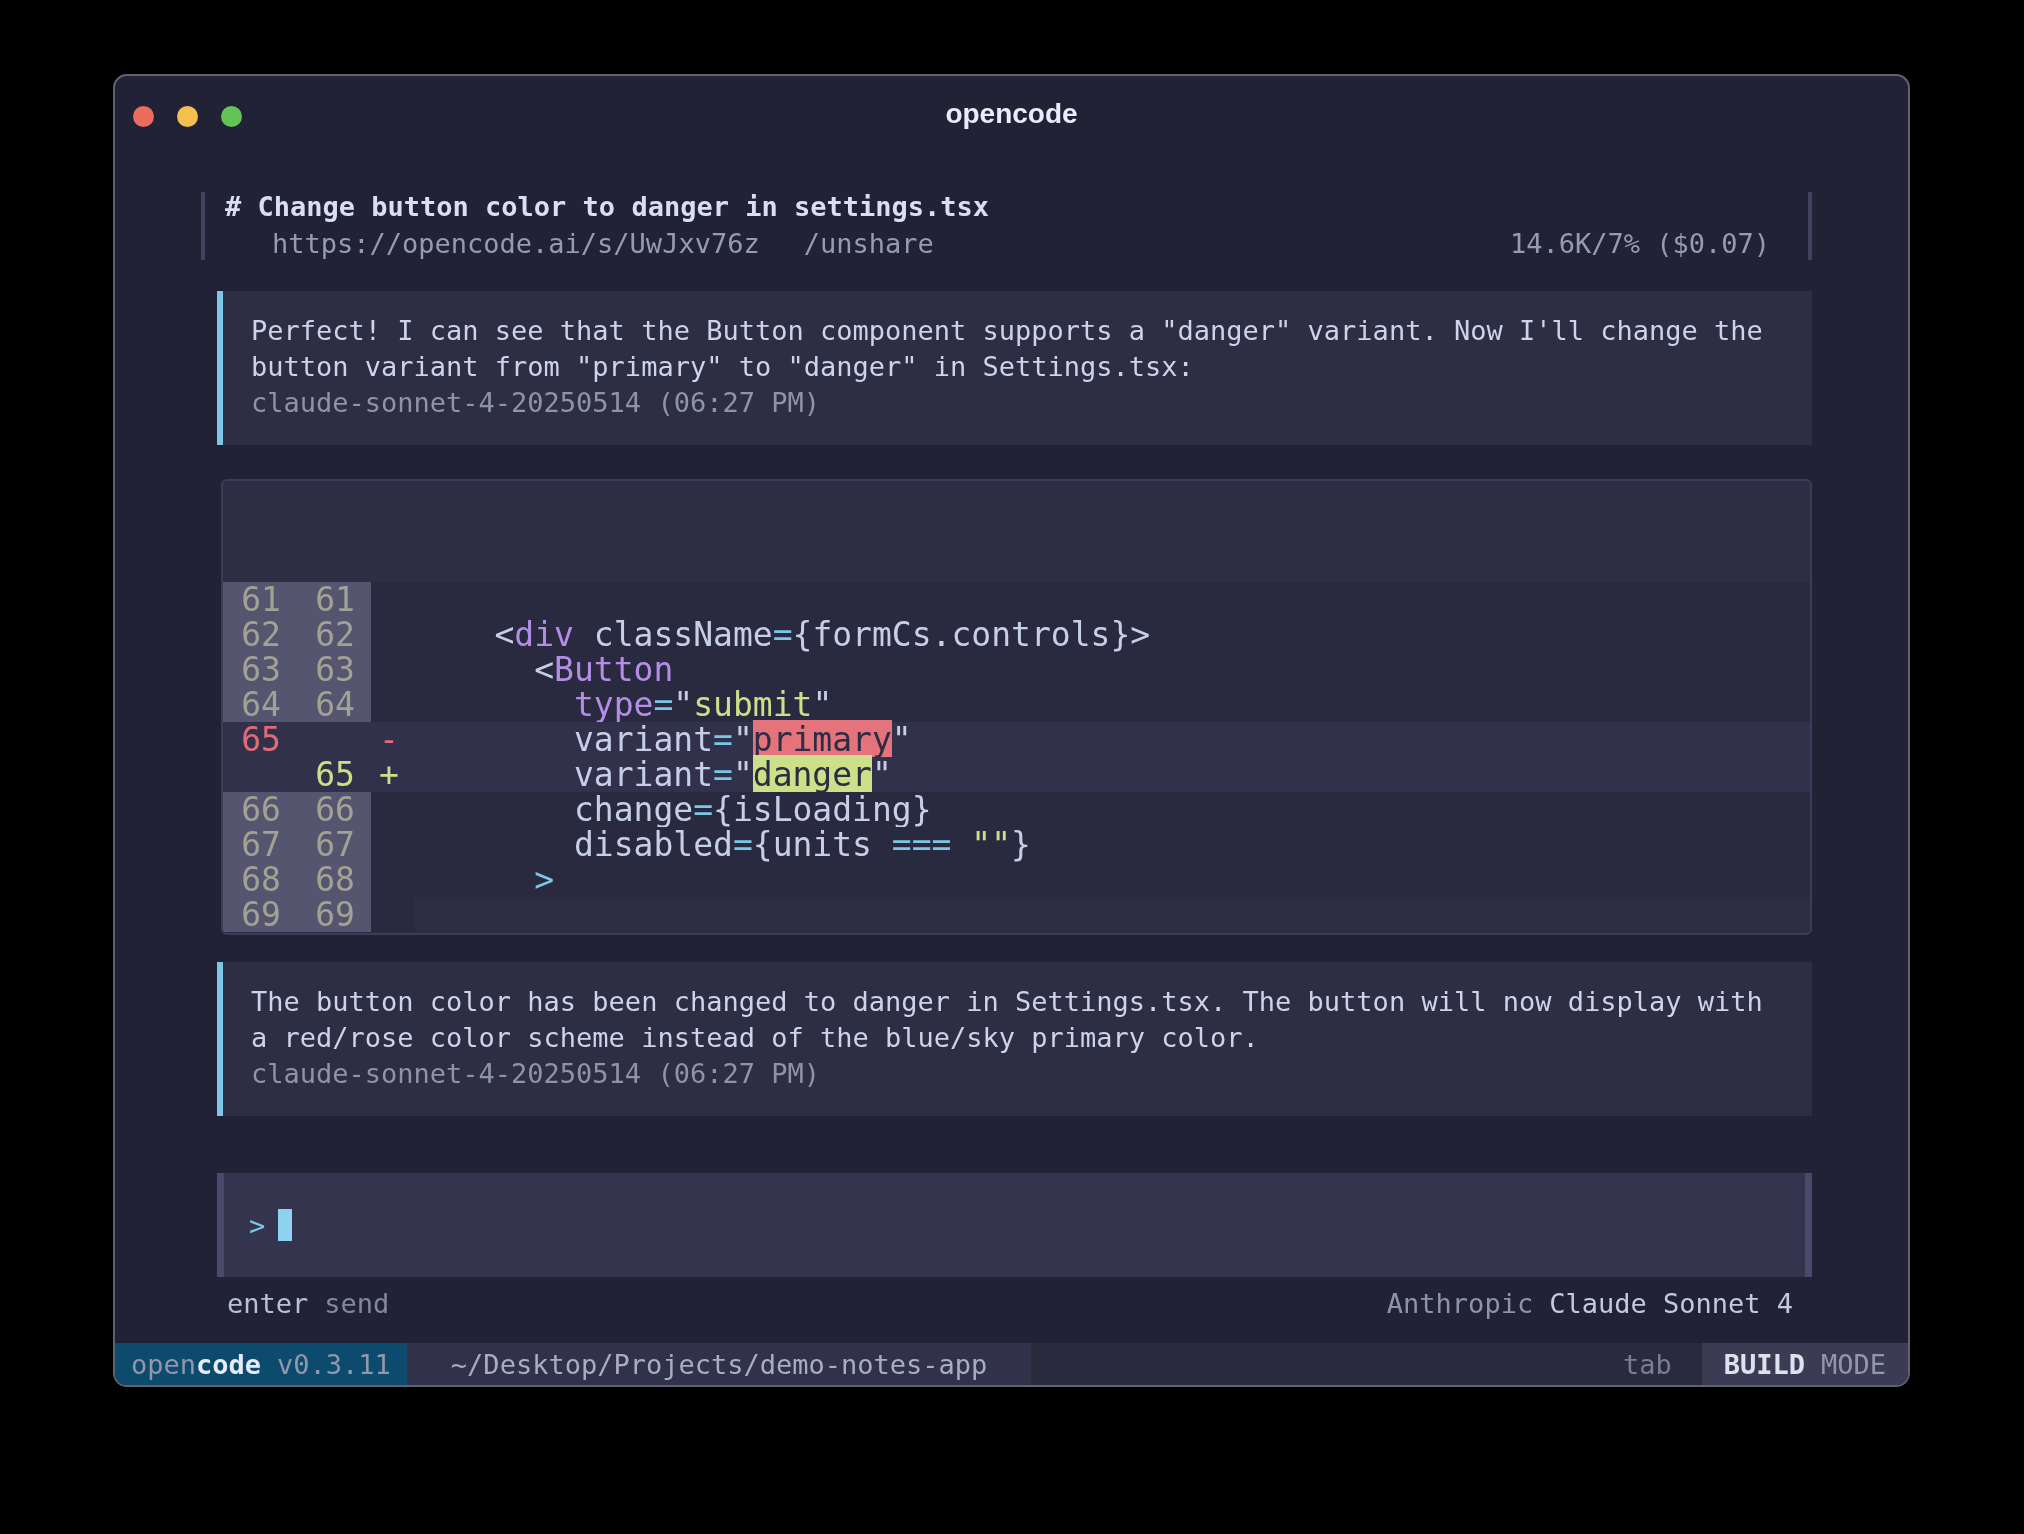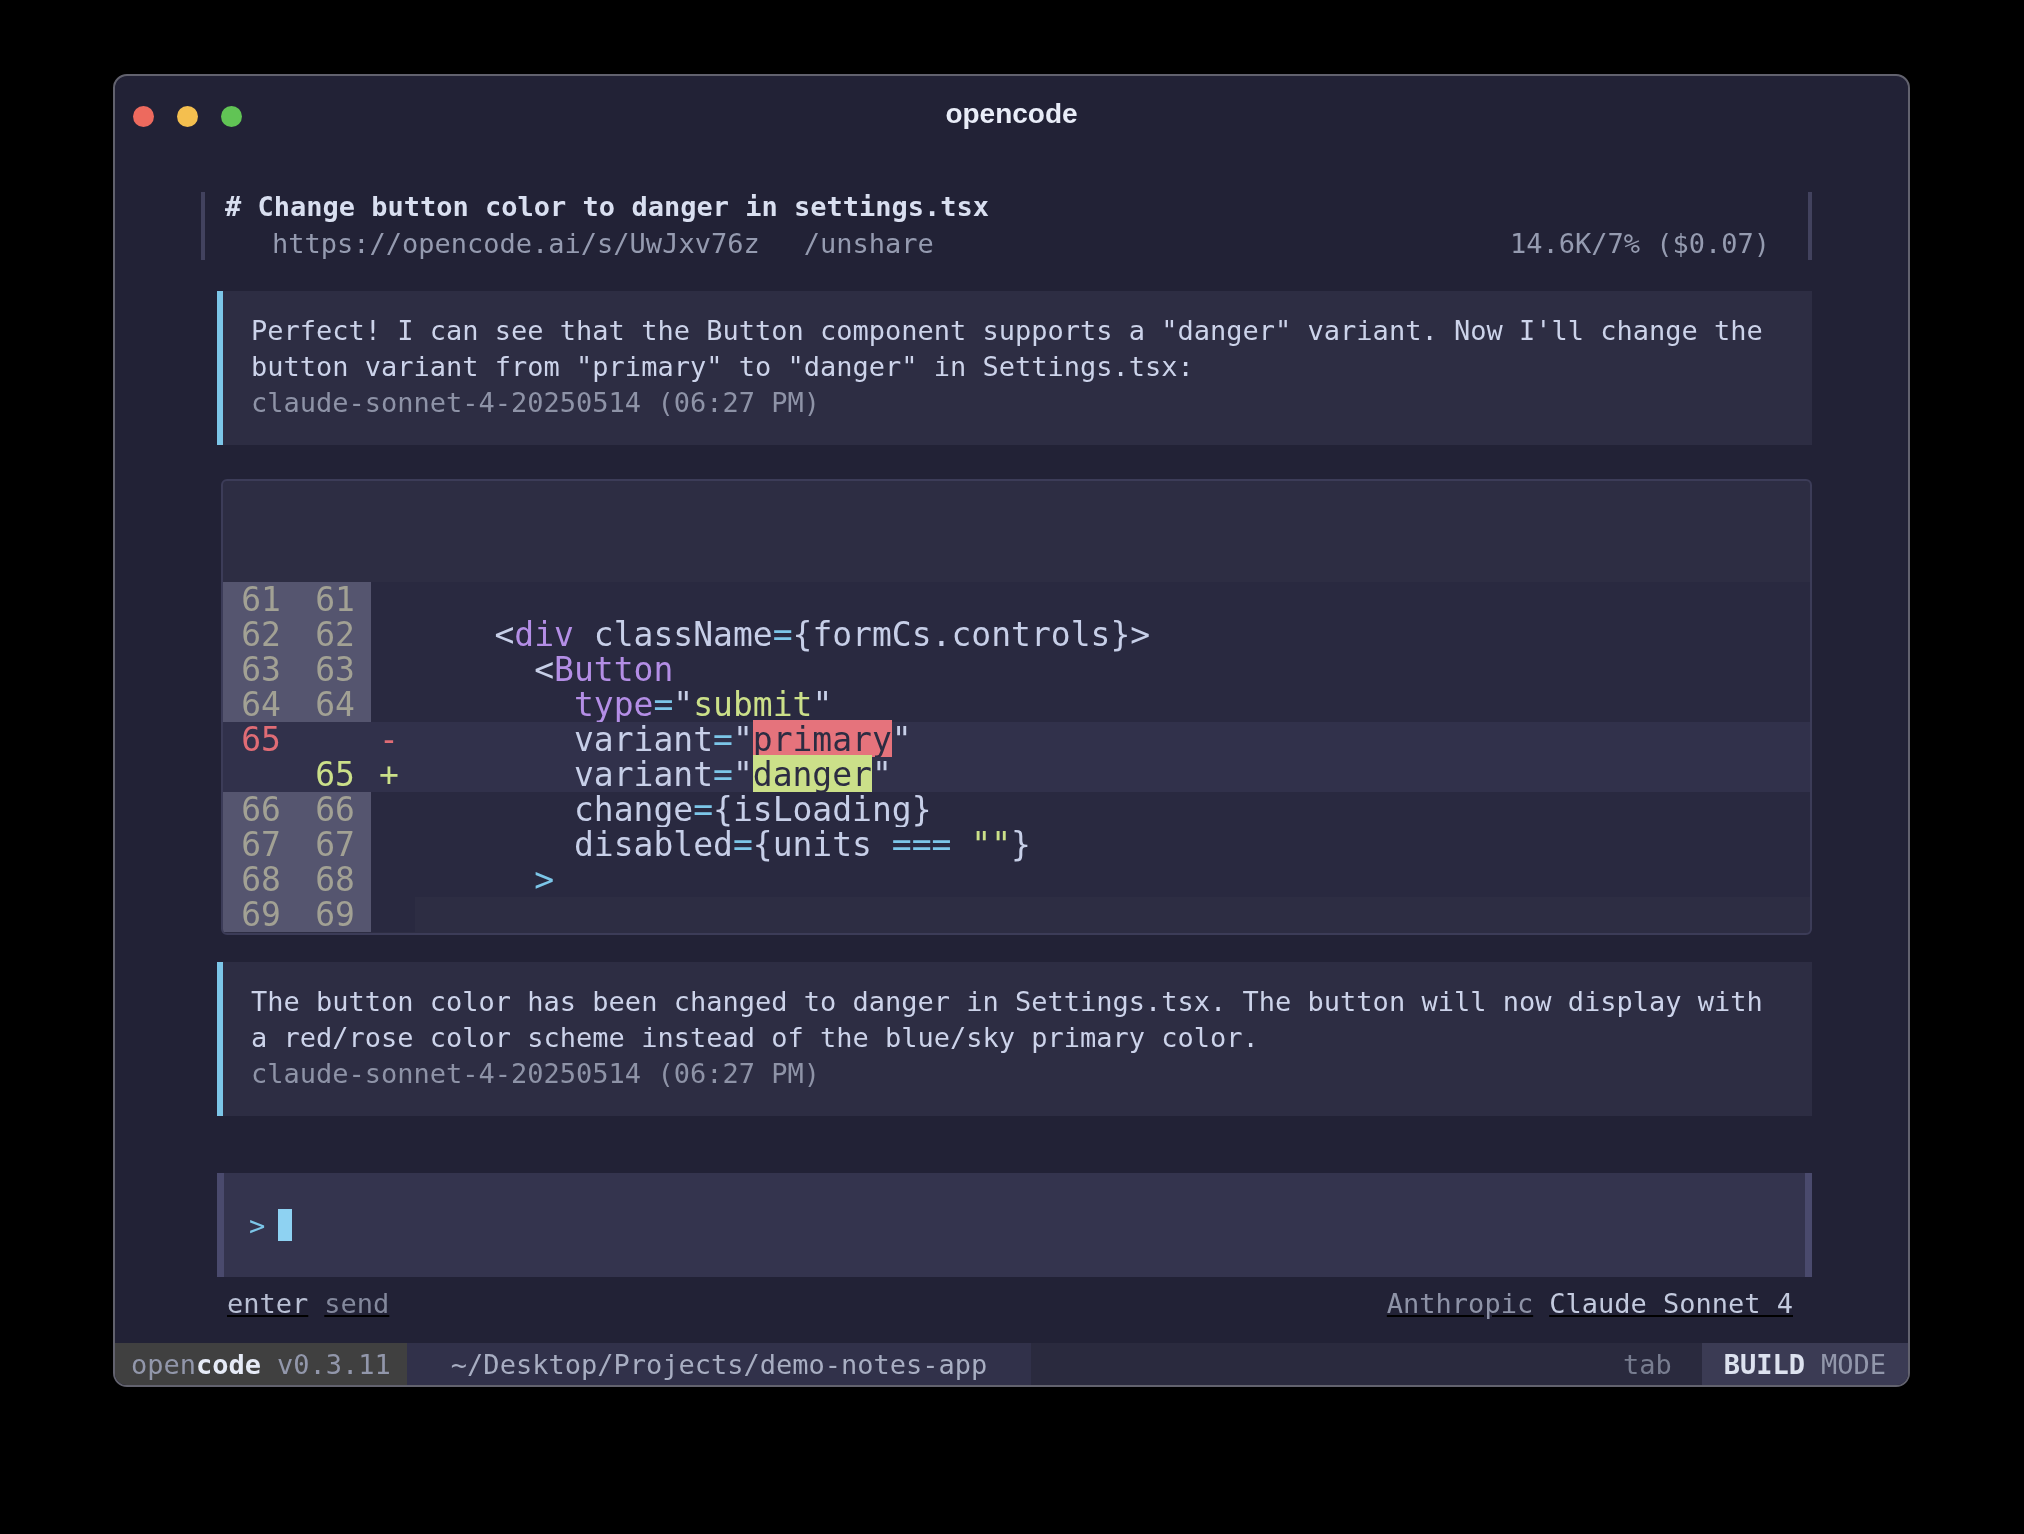--- a/index.html
+++ b/index.html
@@ -65,32 +65,32 @@
 
   
   .input { position:absolute; top:1097px; left:102px; width:1595px; height:104px;
            background:#34344e; border-left:7px solid #4a4a6d; border-right:7px solid #4a4a6d;
            display:flex; align-items:center; padding-left:25px; }
   .prompt { font-size:27px; color:#7cc6e8; }
   .cursor { display:inline-block; width:14px; height:32px; background:#8ed2f2;
             margin-left:13px; vertical-align:middle; }
 
   .hints { position:absolute; top:1212px; left:112px; right:115px; display:flex;
-           align-items:center; font-size:27px;text-decoration:underline; }
+           align-items:center; font-size:27px; }
   .hint-key { color:#b9c0d4; }
   .hint-action { color:#83889c; margin-left:16px; }
   .hints-spacer { flex:1; }
   .model-provider { color:#8e93a7; }
   .model-name { color:#c3cade; margin-left:16px; }
 
   
   .statusbar { position:absolute; left:0; right:0; bottom:0; height:42px; background:#2a2a3e;
                border-radius:0 0 12px 12px; overflow:hidden; display:flex; align-items:stretch;
                font-size:27px; }
-  .sb-chip { display:flex; align-items:center; background:#404040; padding:0 16px; }
+  .sb-chip { display:flex; align-items:center; background:#0c4a6e; padding:0 16px; }
   .sb-open { color:#9297ab; }
   .sb-code { color:#e6ebf7; font-weight:bold; }
   .sb-version { color:#9297ab; margin-left:16px; }
   .sb-path { display:flex; align-items:center; background:#31314a; padding:0 44px; color:#a8aec2; }
   .sb-spacer { flex:1; }
   .sb-tab { display:flex; align-items:center; padding:0 30px; color:#787d90; }
   .sb-mode { display:flex; align-items:center; background:#3b3b54; padding:0 22px; }
   .sb-build { color:#dde2ef; font-weight:bold; }
   .sb-modeword { color:#9297ab; margin-left:16px; }
 </style>

